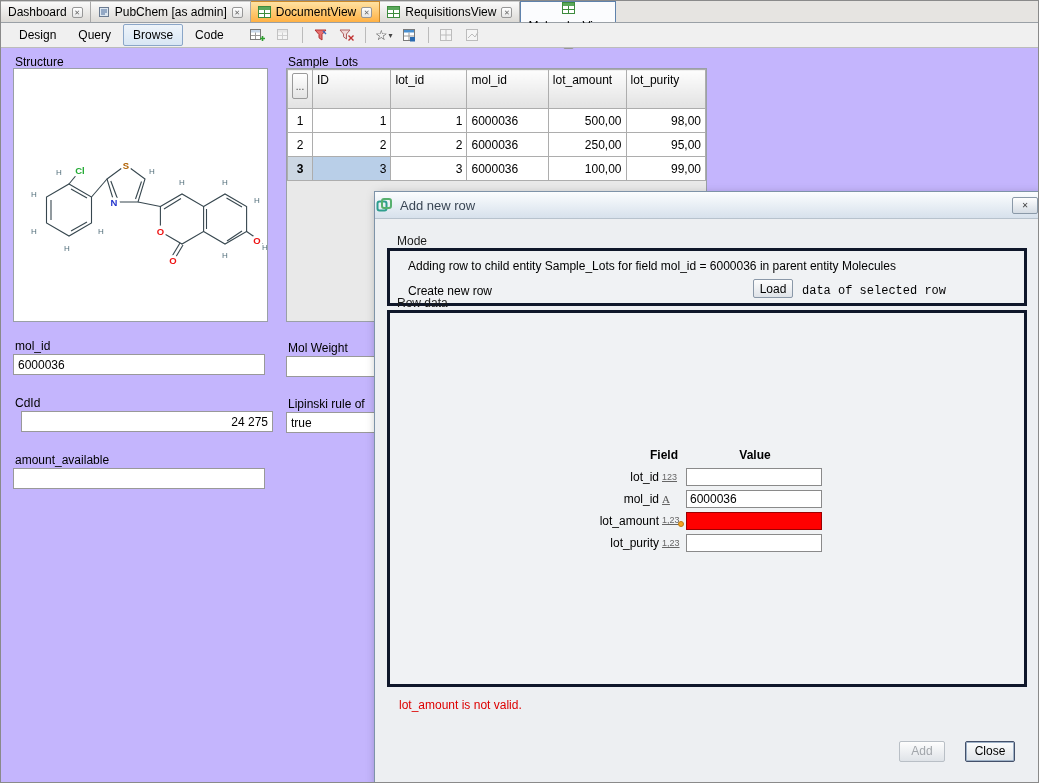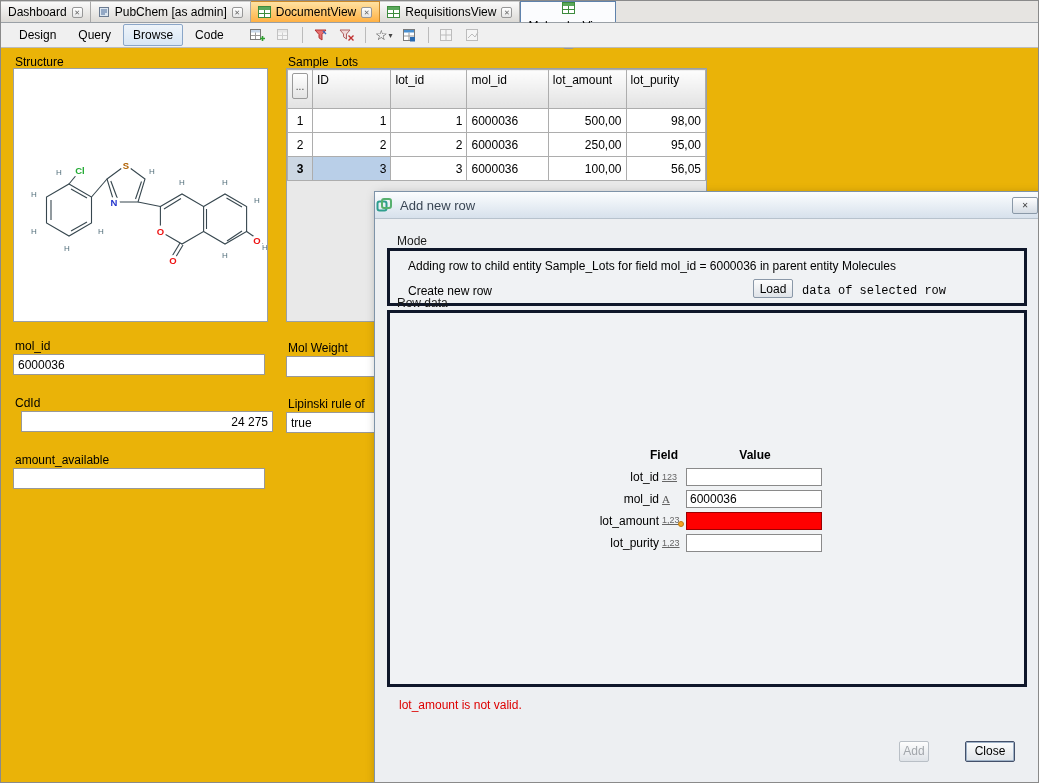--- a/index.html
+++ b/index.html
@@ -1,19 +1,19 @@
 <!DOCTYPE html>
 <html><head>
 <meta charset="utf-8">
 <style>
   * { box-sizing: border-box; margin: 0; padding: 0; }
   html,body { background:#c8c8c8; }
   .screen {
     position: relative; width: 1039px; height: 783px;
-    background:#eab308; overflow: hidden;
+    background:#c4b5fd; overflow: hidden;
     font-family: "Liberation Sans", sans-serif; font-size: 12px; color:#000;
     border:1px solid #8a8a8a;
   }
   
   .tabbar {
     position:absolute; left:0; top:0; right:0; height:22px;
     background:#e6e4e1; border-bottom:1px solid #9aa0a6;
     display:flex; align-items:stretch;
   }
   .tab {
@@ -346,21 +346,21 @@
         <td class="txtcell">6000036</td>
         <td class="num">250,00</td>
         <td class="num">95,00</td>
       </tr>
       <tr class="selrow">
         <td class="rownum">3</td>
         <td class="num selcell">3</td>
         <td class="num">3</td>
         <td class="txtcell">6000036</td>
         <td class="num">100,00</td>
-        <td class="num">56,05</td>
+        <td class="num">99,00</td>
       </tr>
     </tbody>
       </table>
   </div>
 
   <span class="flabel" style="left:14px;top:338px">mol_id</span>
   <input class="tfield" style="left: 12px; top: 353px;" value="6000036">
 
   <span class="flabel" style="left:14px;top:395px">CdId</span>
   <input class="tfield right" style="left: 20px; top: 410px;" value="24 275">
@@ -428,17 +428,17 @@
         <span class="gname">lot_purity</span>
         <span class="gtype">
             <span>1,23</span>
           </span>
         <input class="gval" value="" style="">
       </div>
     </div>
 
     <span class="err-text">lot_amount is not valid.</span>
 
-    <button class="dlg-btn disabled" style="left:524px;top:549px;width:30px">Add</button>
+    <button class="dlg-btn disabled" style="left:524px;top:549px;width:46px">Add</button>
     <button class="dlg-btn default" style="left:590px;top:549px;width:50px">Close</button>
   </div>
 
 </div>
 
 </body></html>

